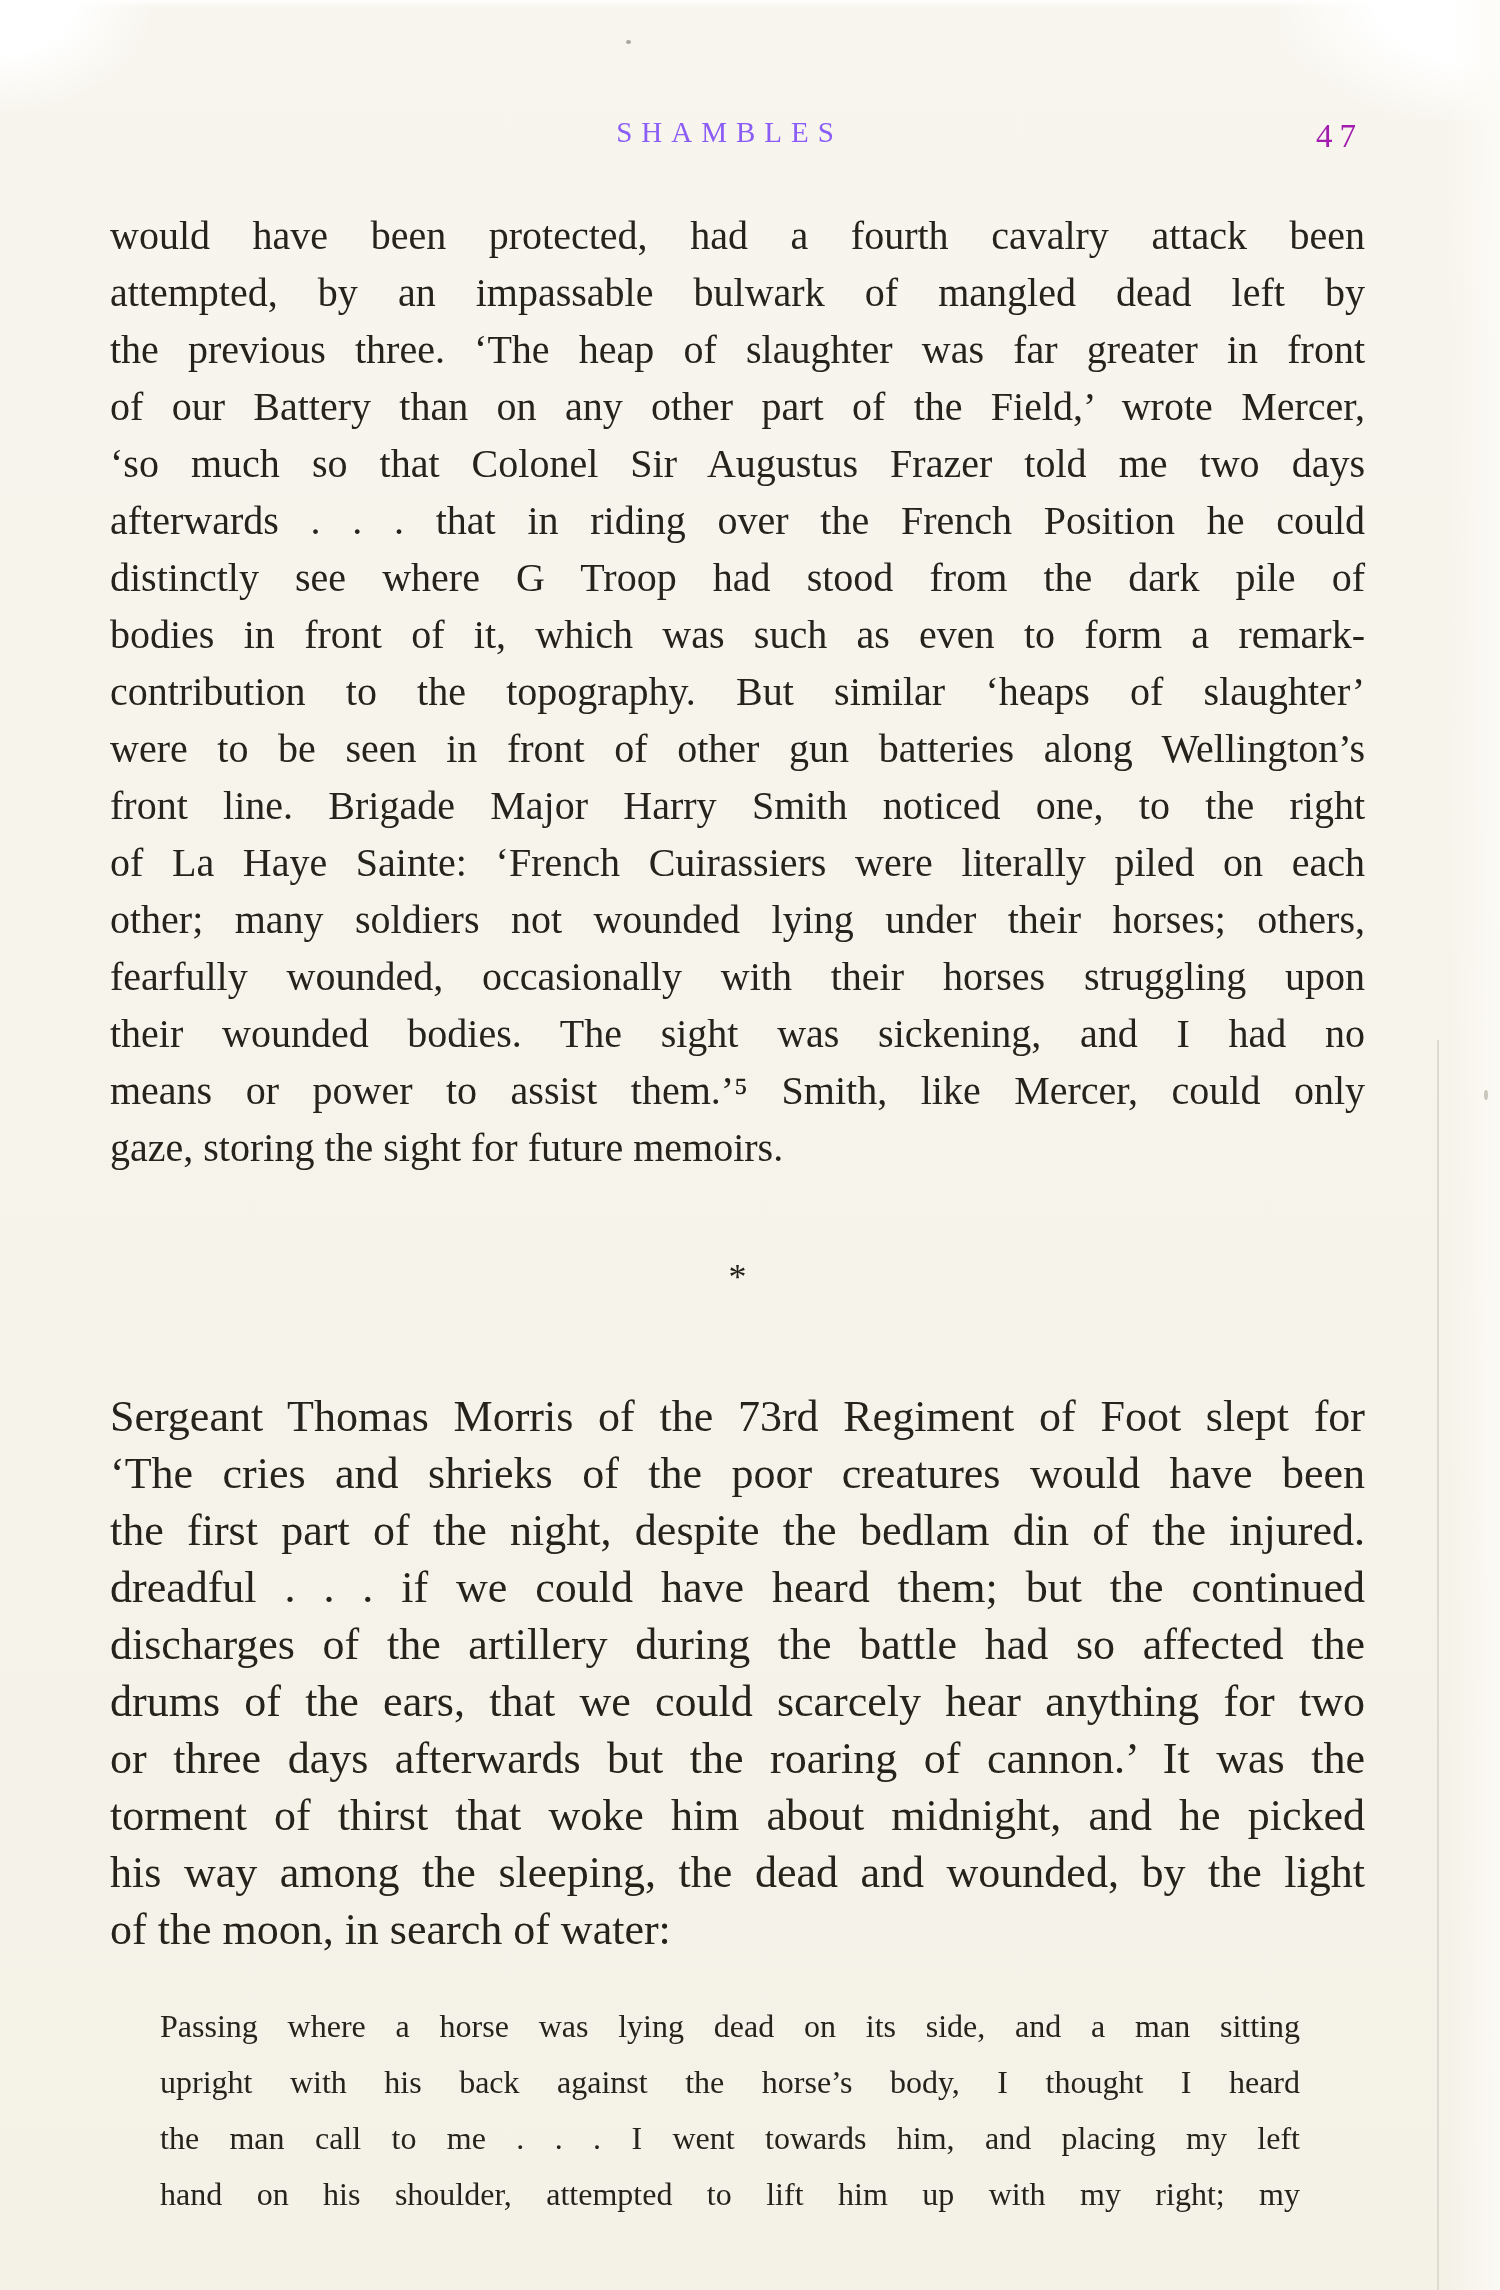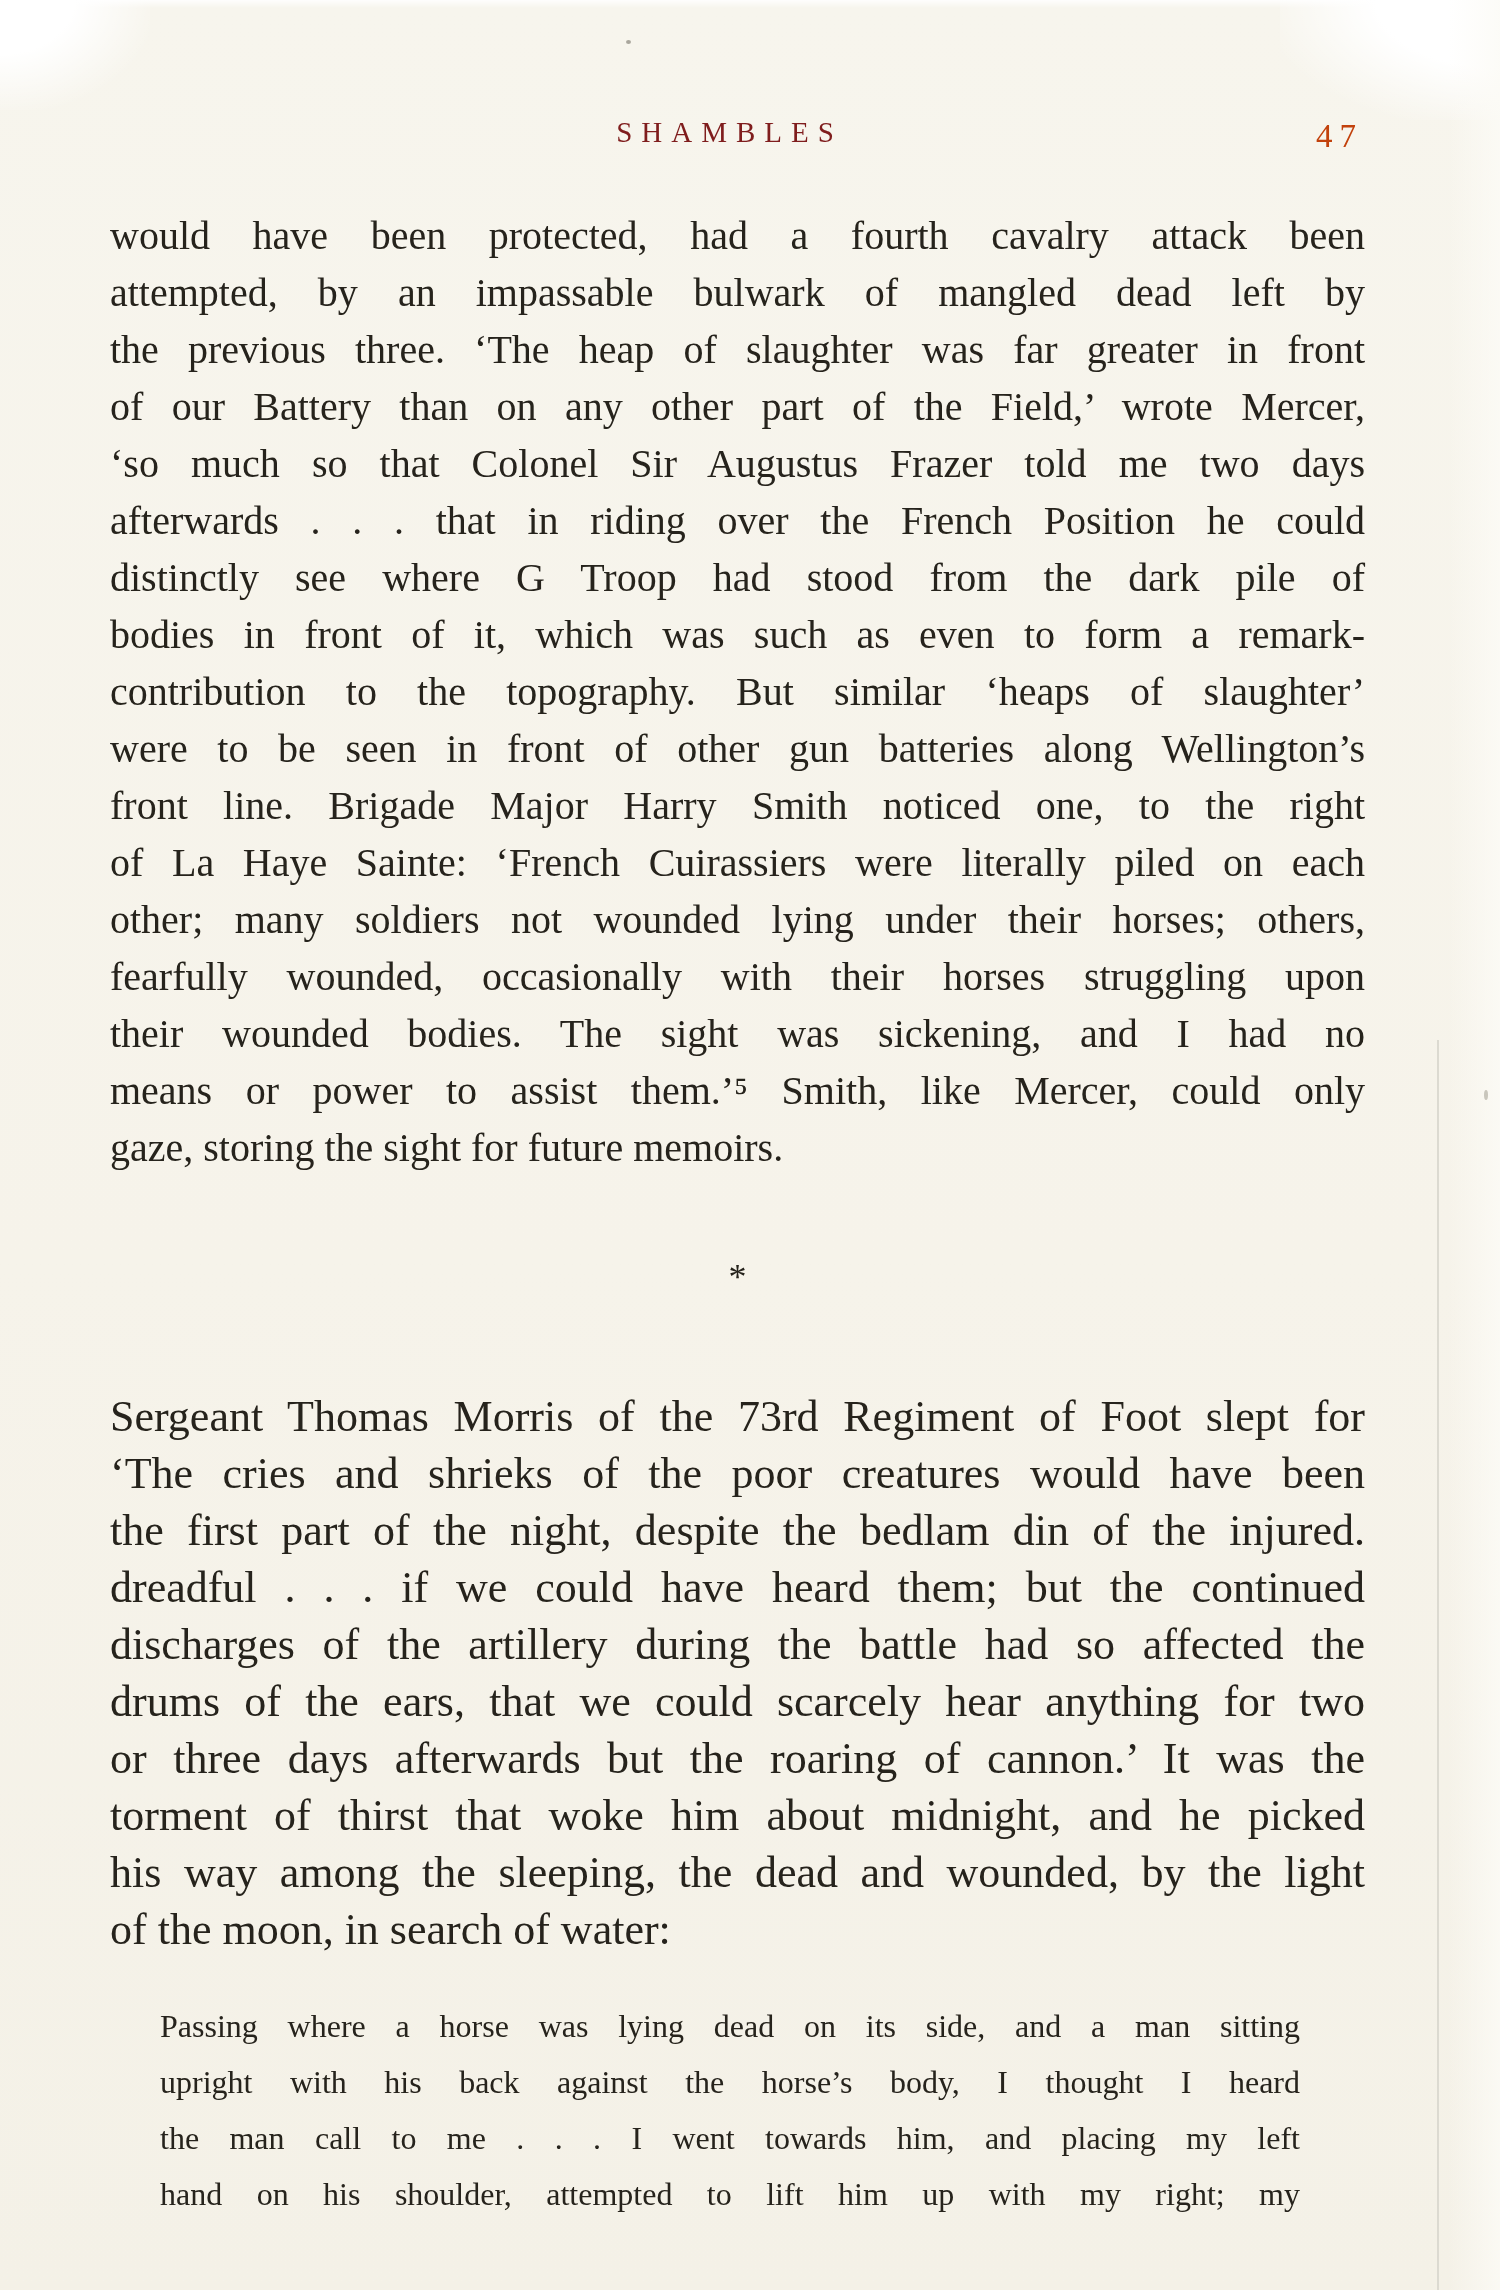--- a/index.html
+++ b/index.html
@@ -22,25 +22,25 @@
   .edge-strip{position:absolute;right:0;top:0;width:52px;height:100%;
     background:linear-gradient(90deg,rgba(255,255,255,0),rgba(252,251,246,.85));}
   .speck{position:absolute;border-radius:50%;background:#a9a69d;}
   .speck.s1{left:626px;top:40px;width:5px;height:4px;}
   .speck.s2{left:1484px;top:1090px;width:4px;height:10px;background:#c9c6bc;}
 
   
   .running-head{position:absolute;left:110px;top:116px;width:1255px;height:44px;}
   .head-title{
     position:absolute;left:0;right:16px;text-align:center;
-    font-size:29px;letter-spacing:9px;color:#7f1d1d;
+    font-size:29px;letter-spacing:9px;color:#8b5cf6;
   }
   .page-number{
     position:absolute;right:2px;top:2px;
-    font-size:33px;letter-spacing:7px;color:#c2410c;
+    font-size:33px;letter-spacing:7px;color:#a21caf;
   }
 
   
   .text-block{position:absolute;left:110px;top:0;width:1255px;}
   .para{position:absolute;left:0;width:100%;}
   .line{
     text-align:justify;text-align-last:justify;text-justify:inter-word;
     white-space:normal;
   }
   .line.last-line{text-align-last:left;}

